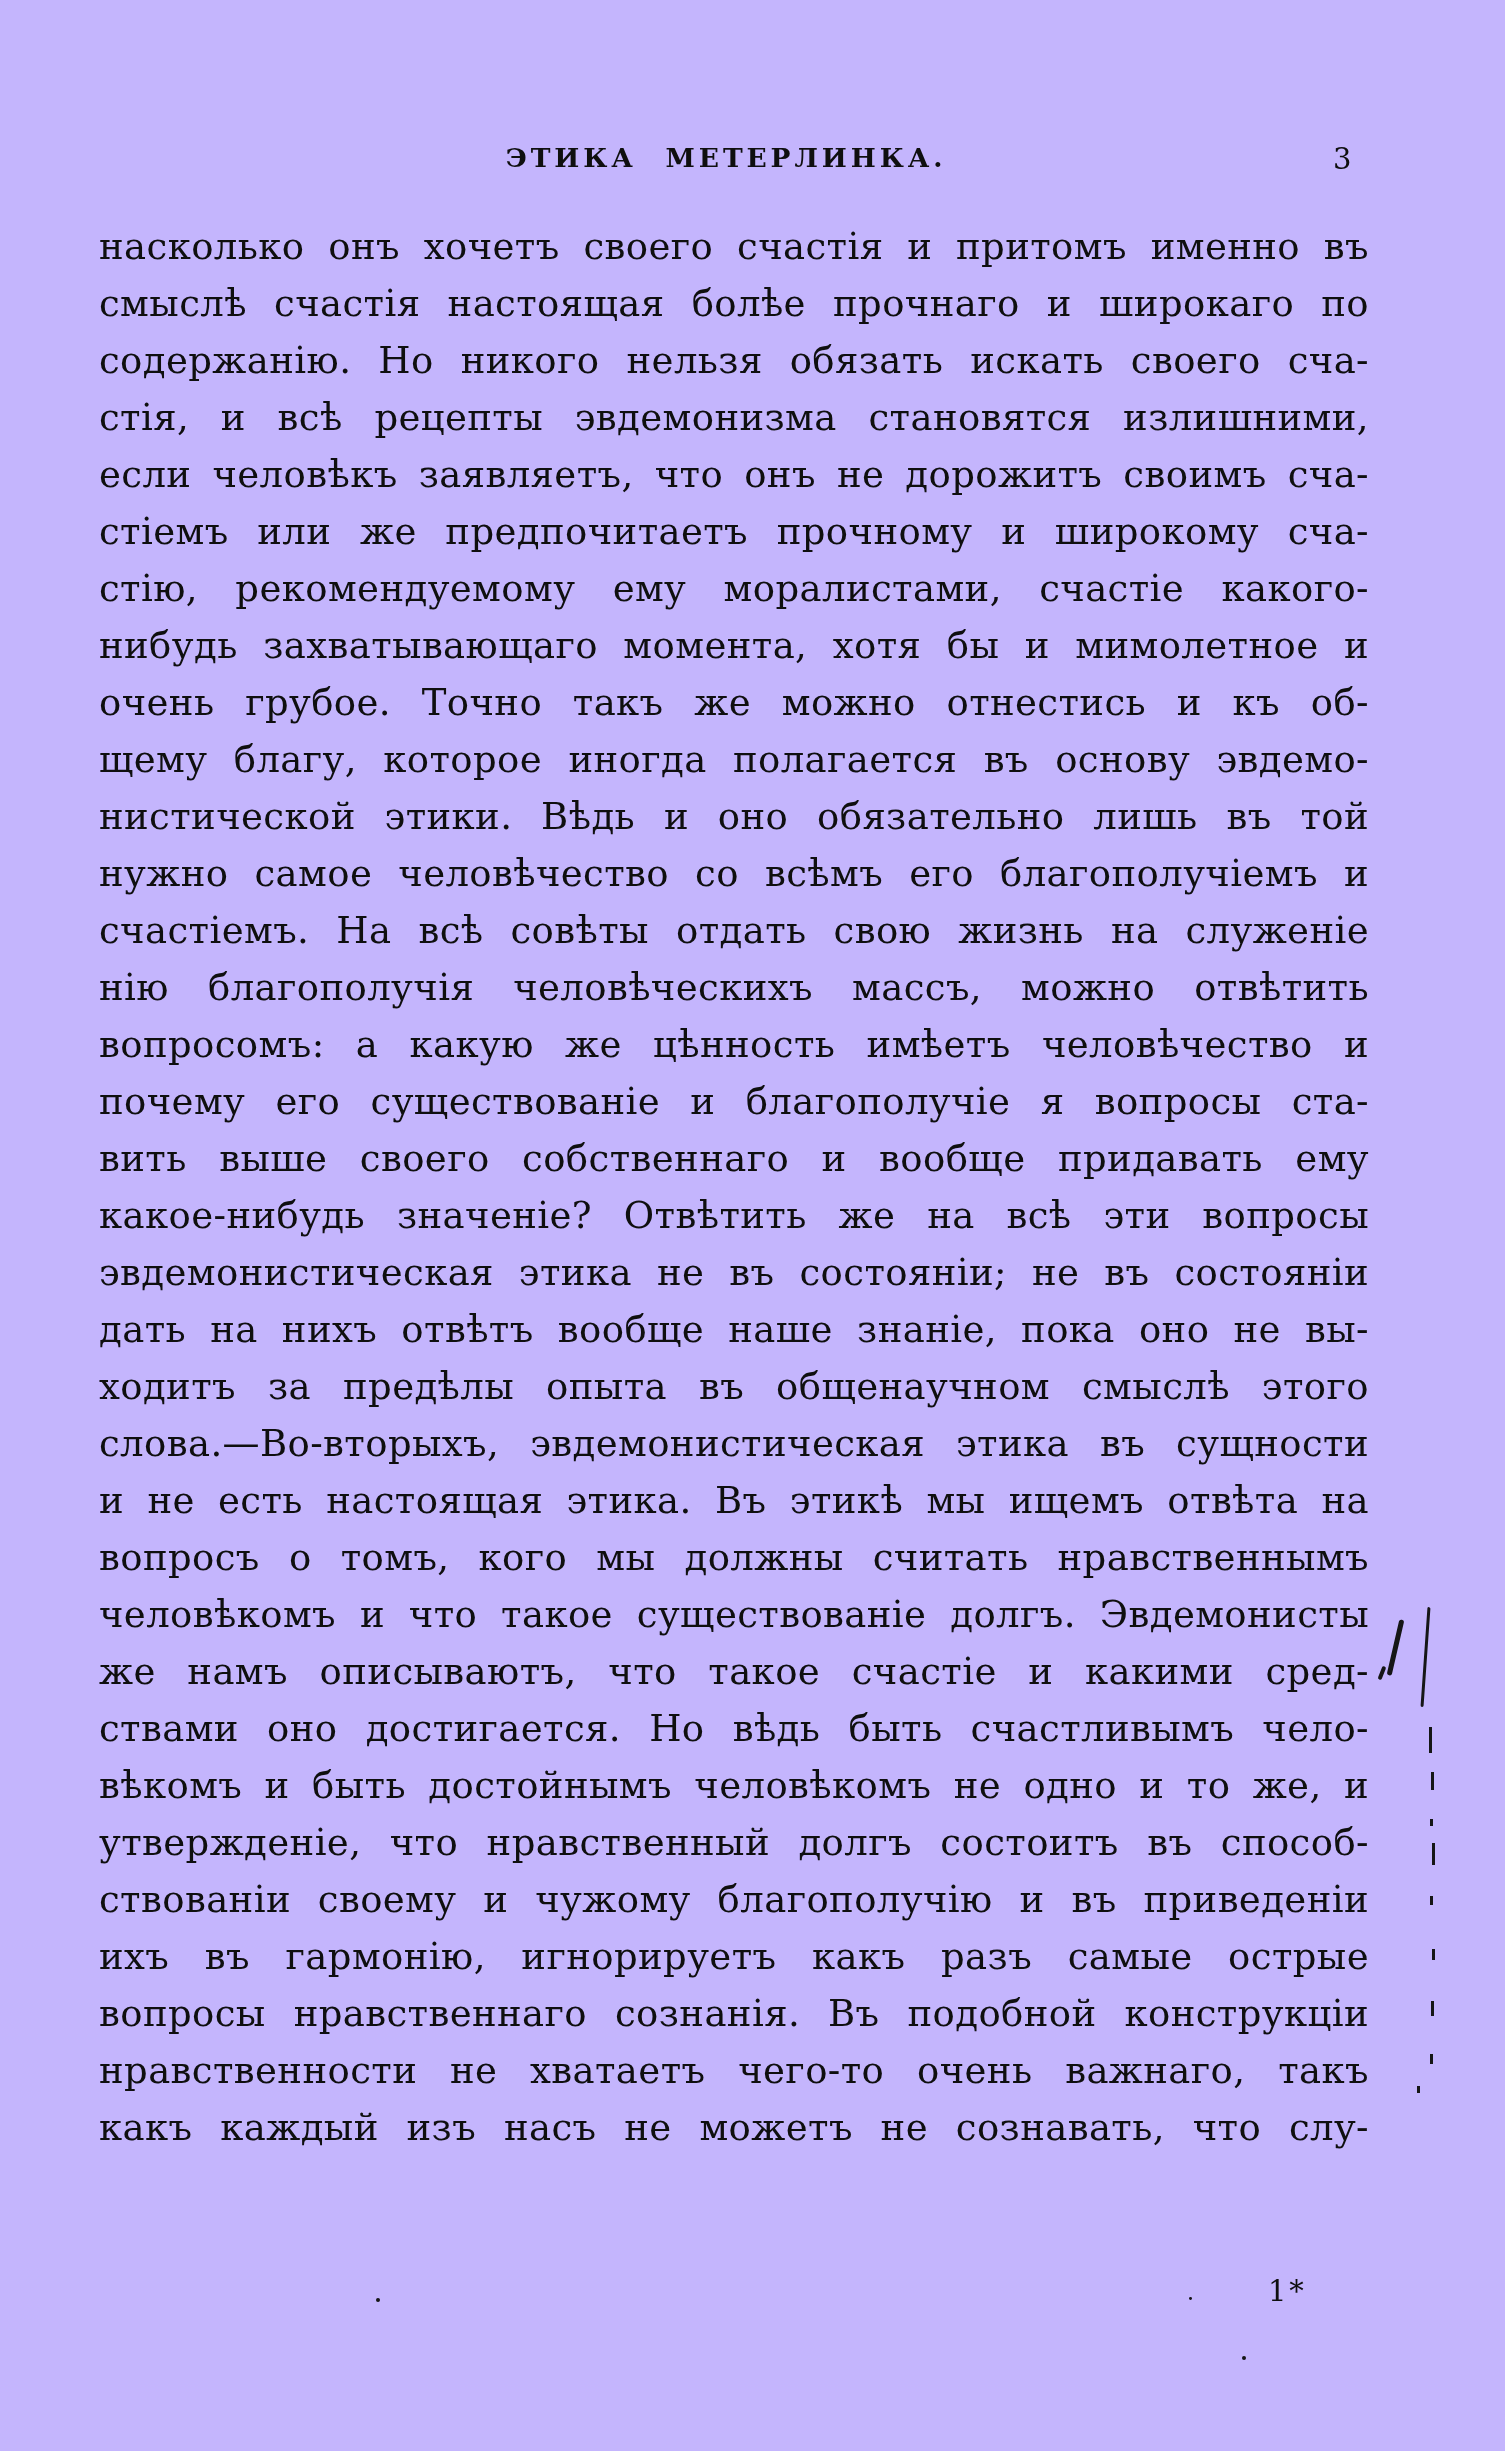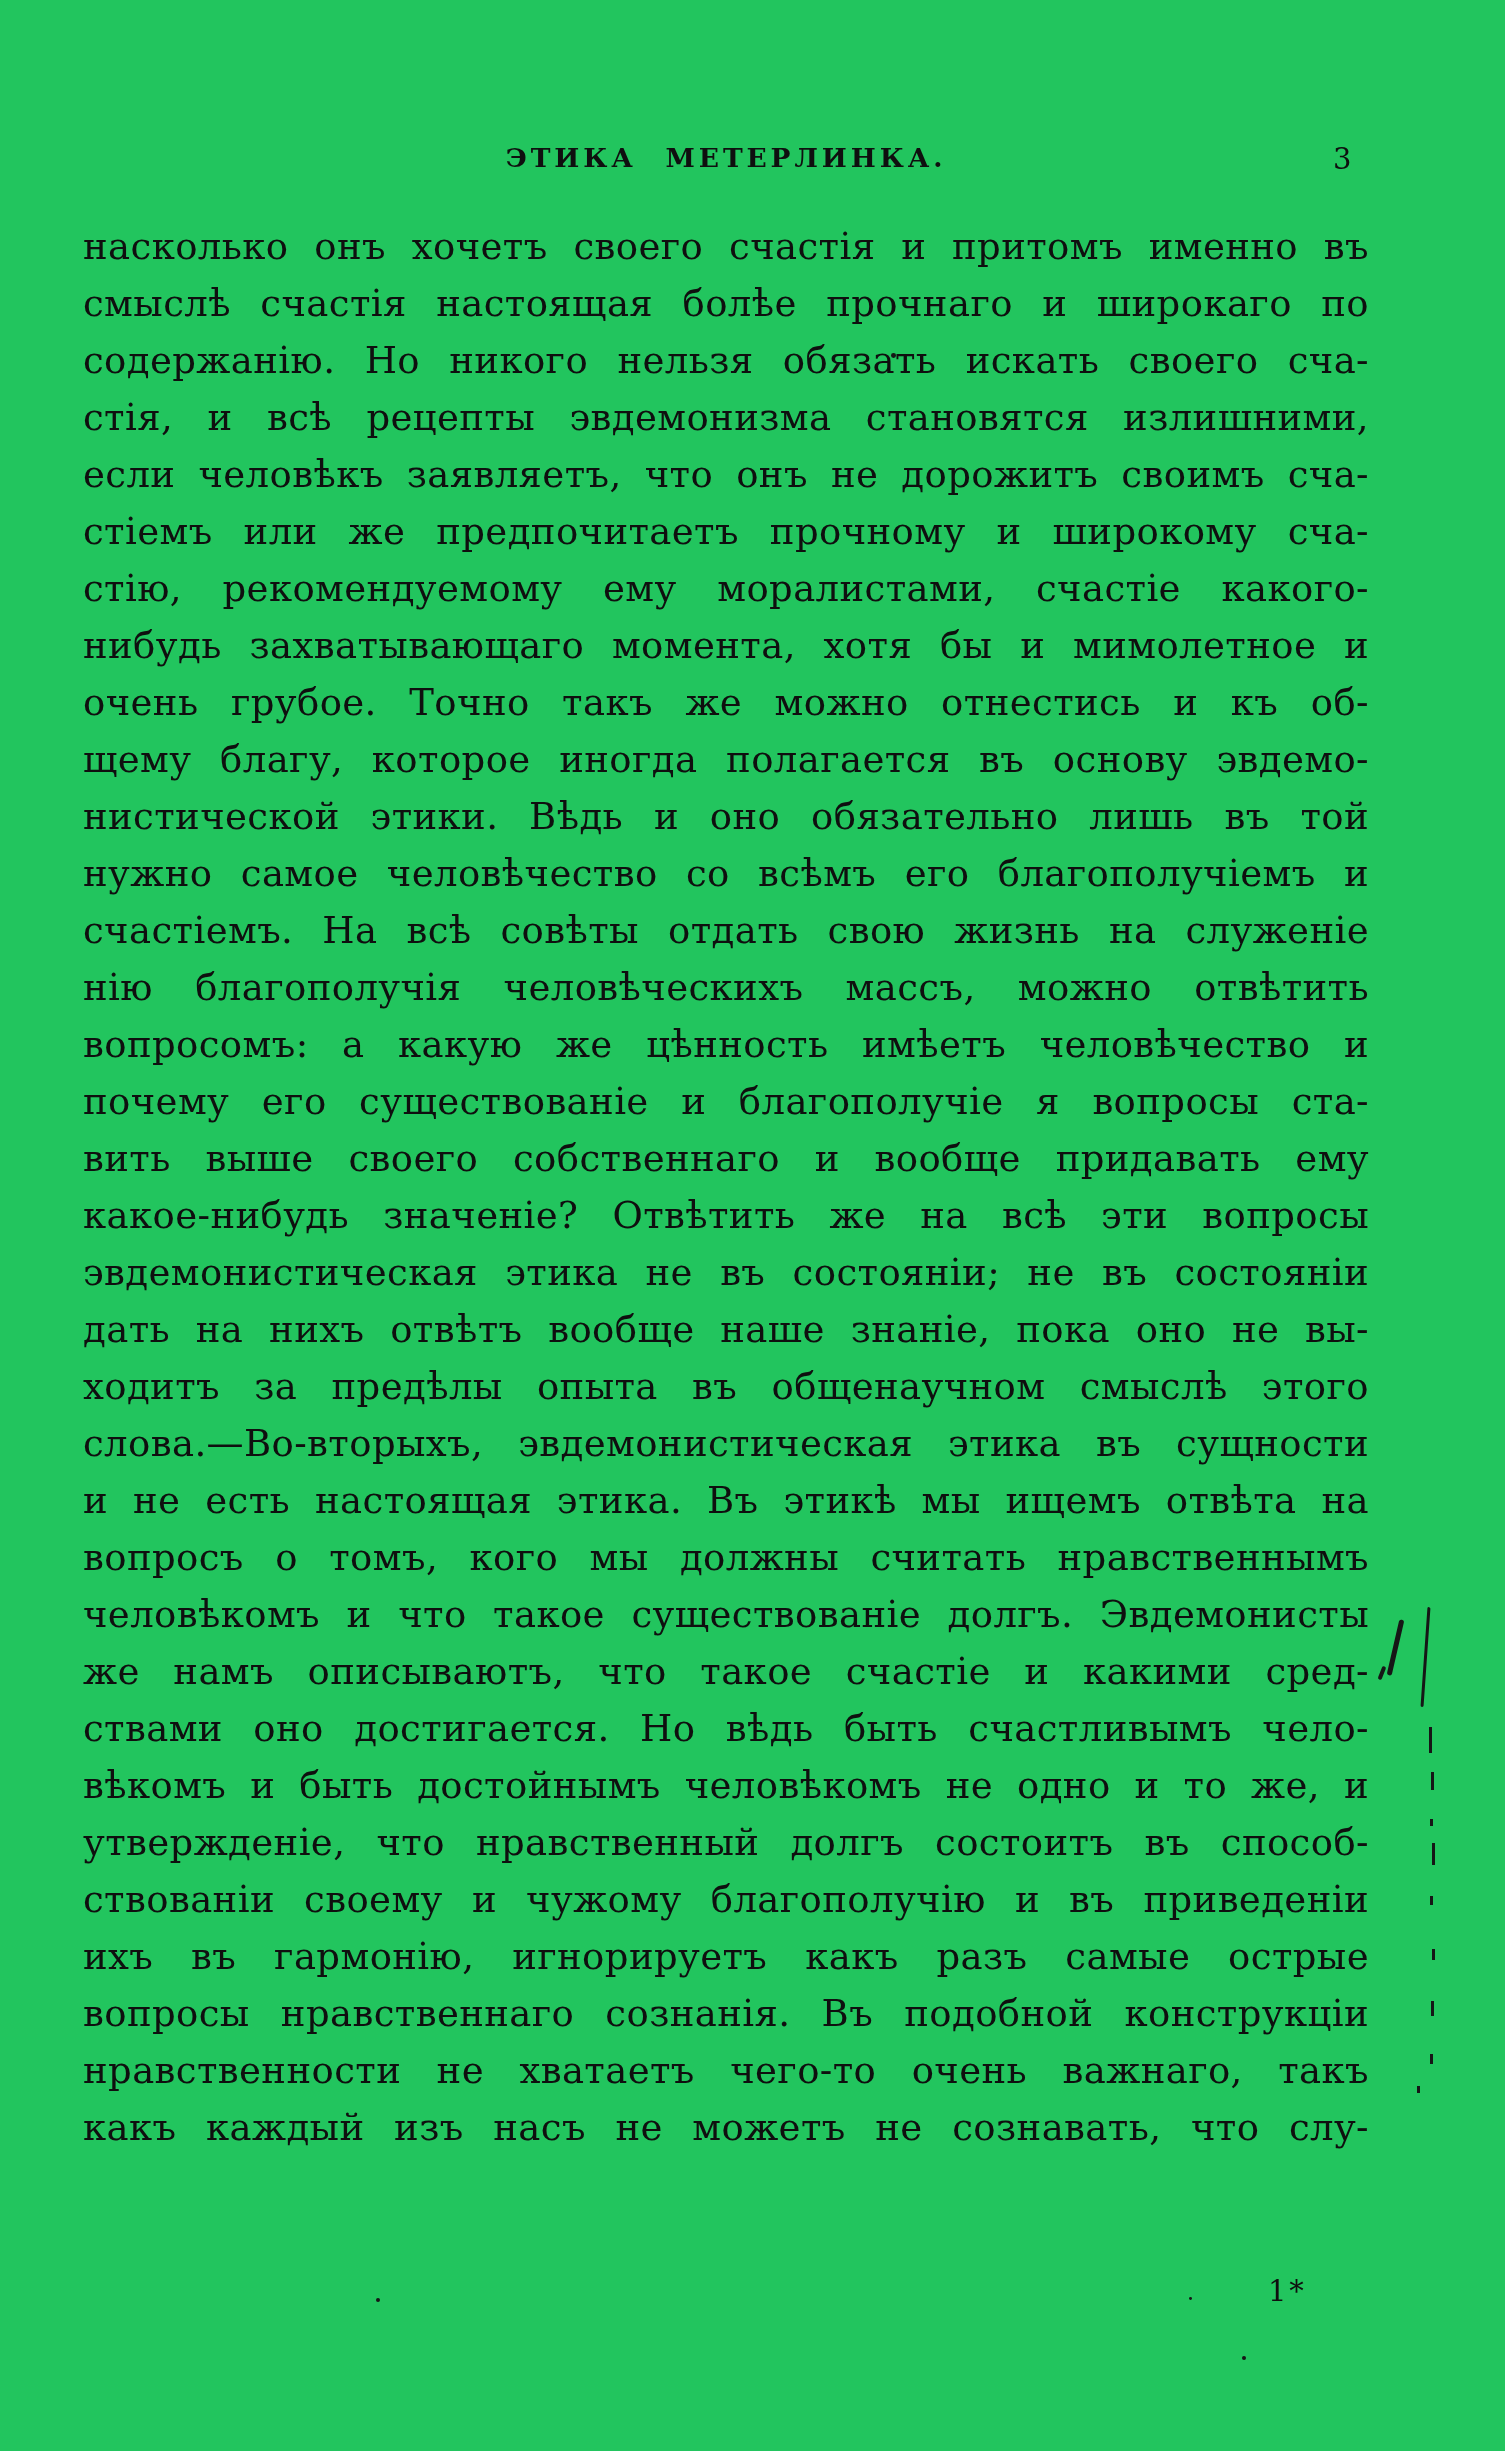--- a/index.html
+++ b/index.html
@@ -4,21 +4,21 @@
 <style>
   html, body {
     margin: 0;
     padding: 0;
     background: #ffffff;
   }
   .page {
     position: relative;
     width: 1506px;
     height: 2451px;
-    background: #22c55e;
+    background: #c4b5fd;
     overflow: hidden;
     font-family: "DejaVu Serif", "Liberation Serif", serif;
     color: #0f0f0f;
   }
   .running-head {
     position: absolute;
     left: 83px;
     top: 141px;
     width: 1286px;
     height: 43px;
@@ -48,20 +48,21 @@
   .line {
     height: 57px;
     line-height: 57px;
     font-size: 37px;
     letter-spacing: 0.4px;
     text-align: justify;
     text-align-last: justify;
     text-justify: inter-word;
     overflow: hidden;
     white-space: normal;
+    margin-left: 16px;
   }
   .line::after {
     content: "";
     display: inline-block;
     width: 100%;
   }
   .signature-mark {
     position: absolute;
     left: 1268px;
     top: 2274px;

